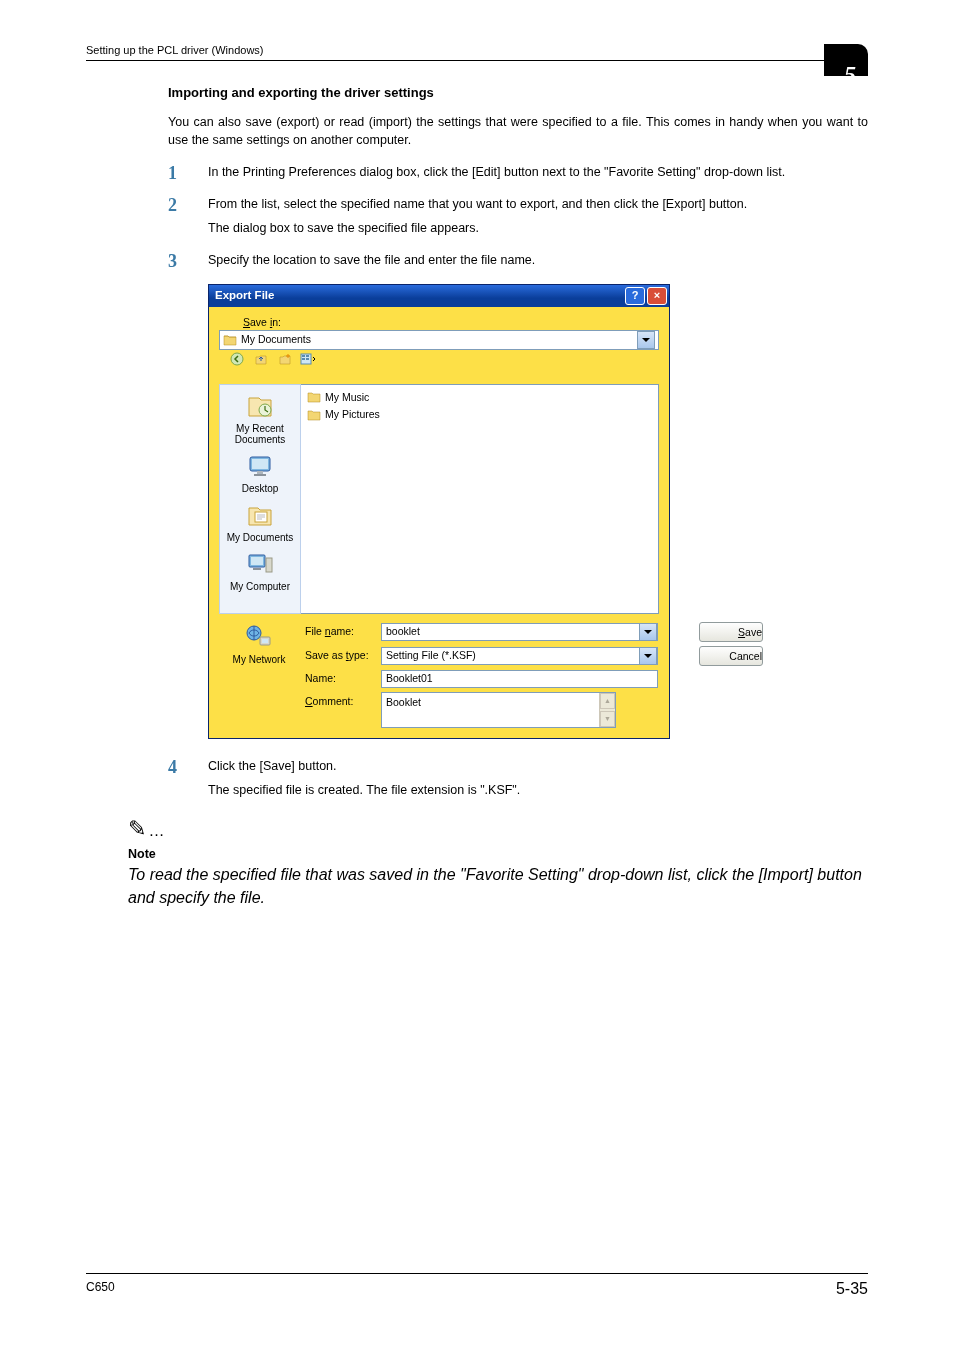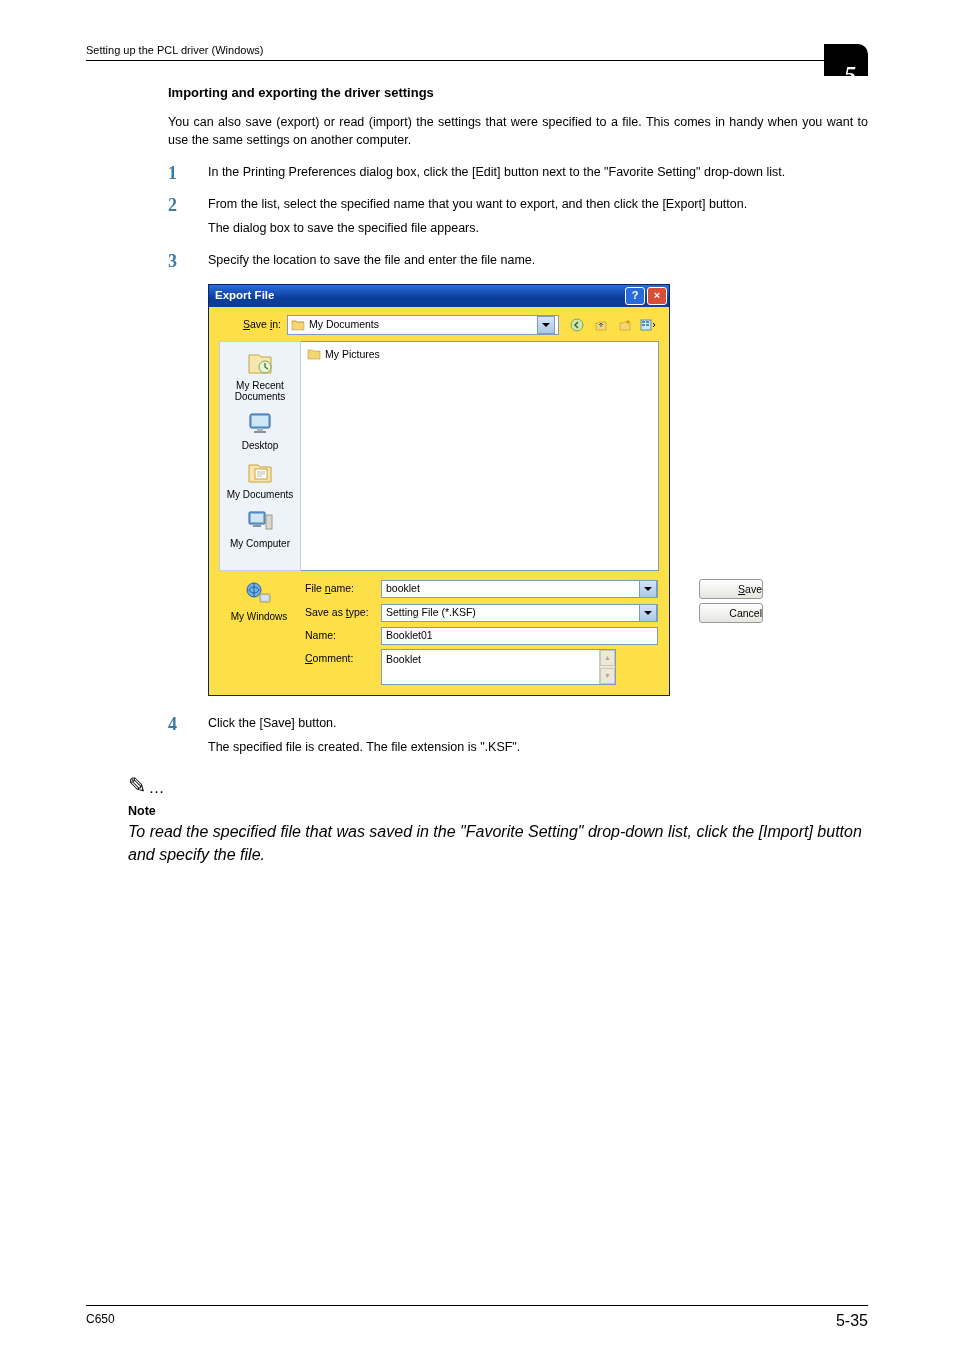--- a/index.html
+++ b/index.html
@@ -103,21 +103,21 @@
   }
   .note-text {
     font-style: italic;
     font-size: 16px;
     line-height: 1.45;
   }
 
   
   .ftr {
     position: absolute;
-    bottom: 24px;
+    bottom: 56px;
     left: 86px;
     right: 86px;
     border-top: 1px solid #000;
     height: 20px;
   }
   .ftr-left {
     position: absolute;
     left: 0;
     top: 6px;
     font-size: 12px;
@@ -166,22 +166,22 @@
     font-weight: bold;
   }
   .tb-help { background: #2a6bdc; }
   .tb-close { background: #d94e37; }
 
   .dlg-body {
     padding: 8px 10px 10px 10px;
   }
   .row {
     display: flex;
-    align-items: center;
-    margin-bottom: 6px;
+    margin-bottom: 16px;
+    flex-direction: column;
   }
   .lbl {
     width: 62px;
     text-align: right;
     padding-right: 6px;
   }
   .combo {
     flex: 1;
     height: 18px;
     border: 1px solid #7f9db9;
@@ -490,37 +490,45 @@
                 <span>My Computer</span>
               </div>
             </div>
             <div class="filelist">
               <div class="fitem">
                 <span class="folder-icon">
                   <svg width="14" height="12" viewBox="0 0 14 12">
                       <path d="M1 2h4l1 1h7v8H1z" fill="#f3d673" stroke="#b28b1d" stroke-width="0.5"></path>
                     </svg>
                 </span>
+                <span>My Music</span>
+              </div>
+              <div class="fitem">
+                <span class="folder-icon">
+                  <svg width="14" height="12" viewBox="0 0 14 12">
+                      <path d="M1 2h4l1 1h7v8H1z" fill="#f3d673" stroke="#b28b1d" stroke-width="0.5"></path>
+                    </svg>
+                </span>
                 <span>My Pictures</span>
               </div>
             </div>
           </div>
 
           <div class="bottom-grid">
             <div class="bg-placecol">
               <div class="place">
                 <div class="place-icon">
                   <svg width="30" height="28" viewBox="0 0 30 28">
                       <circle cx="10" cy="10" r="7" fill="#6fb4e4" stroke="#2c5aa0"></circle>
                       <path d="M5 10c2-4 8-4 10 0M5 10c2 4 8 4 10 0M10 3v14" stroke="#2c5aa0" fill="none"></path>
                       <rect x="16" y="14" width="10" height="8" rx="1" fill="#d8d8cc" stroke="#9a9a86"></rect>
                       <rect x="18" y="16" width="6" height="4" fill="#cfe7f5"></rect>
                     </svg>
                 </div>
-                <span>My Windows</span>
+                <span>My Network</span>
               </div>
             </div>
 
             <span class="bg-lbl">File <span style="text-decoration:underline">n</span>ame:</span>
             <div class="text-input with-dd">
               <span>booklet</span>
               <span class="combo-dd"></span>
             </div>
             <div class="btn"><span style="text-decoration:underline">S</span>ave</div>
 

